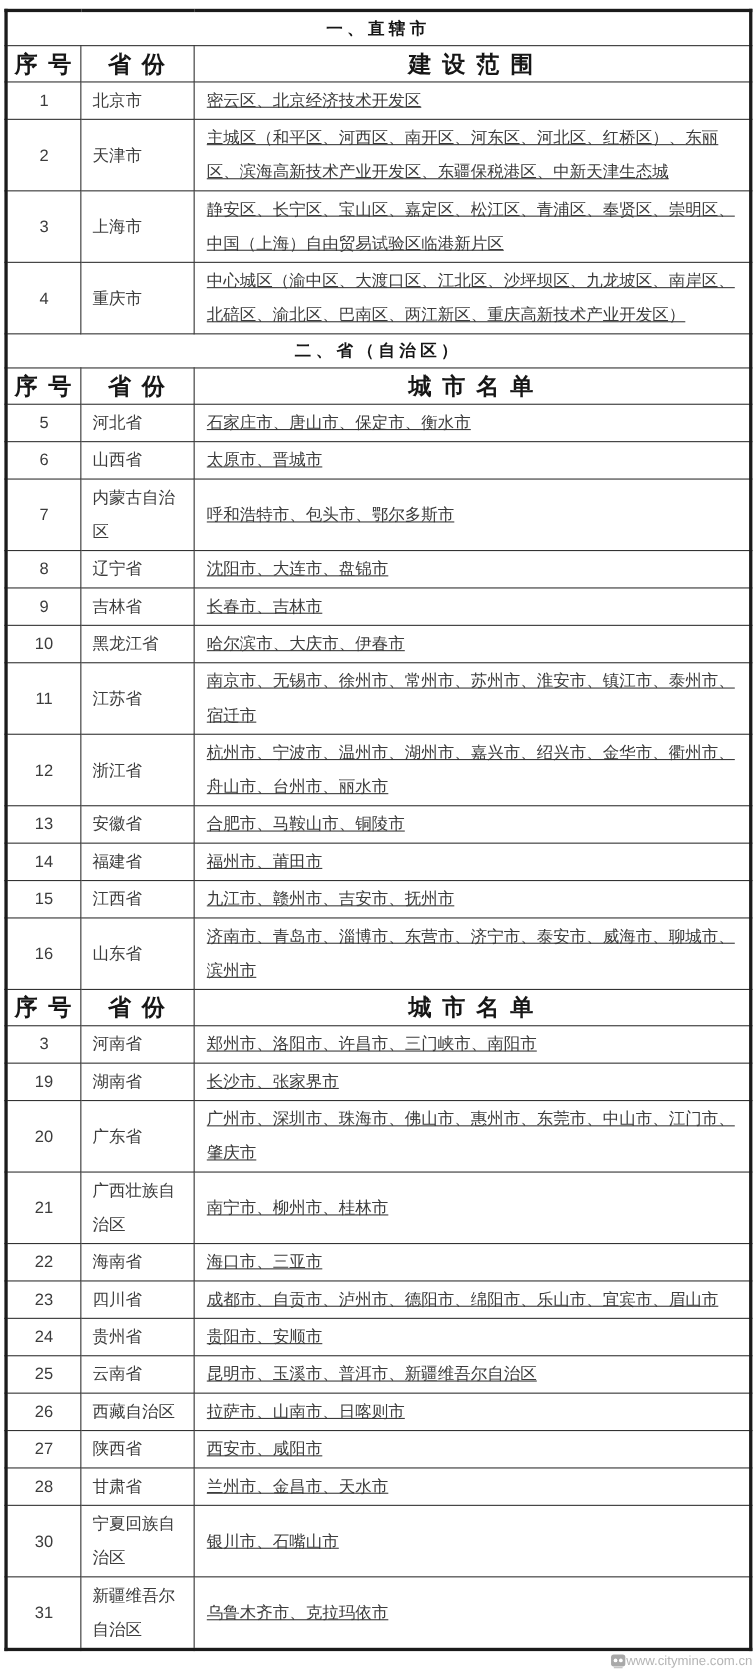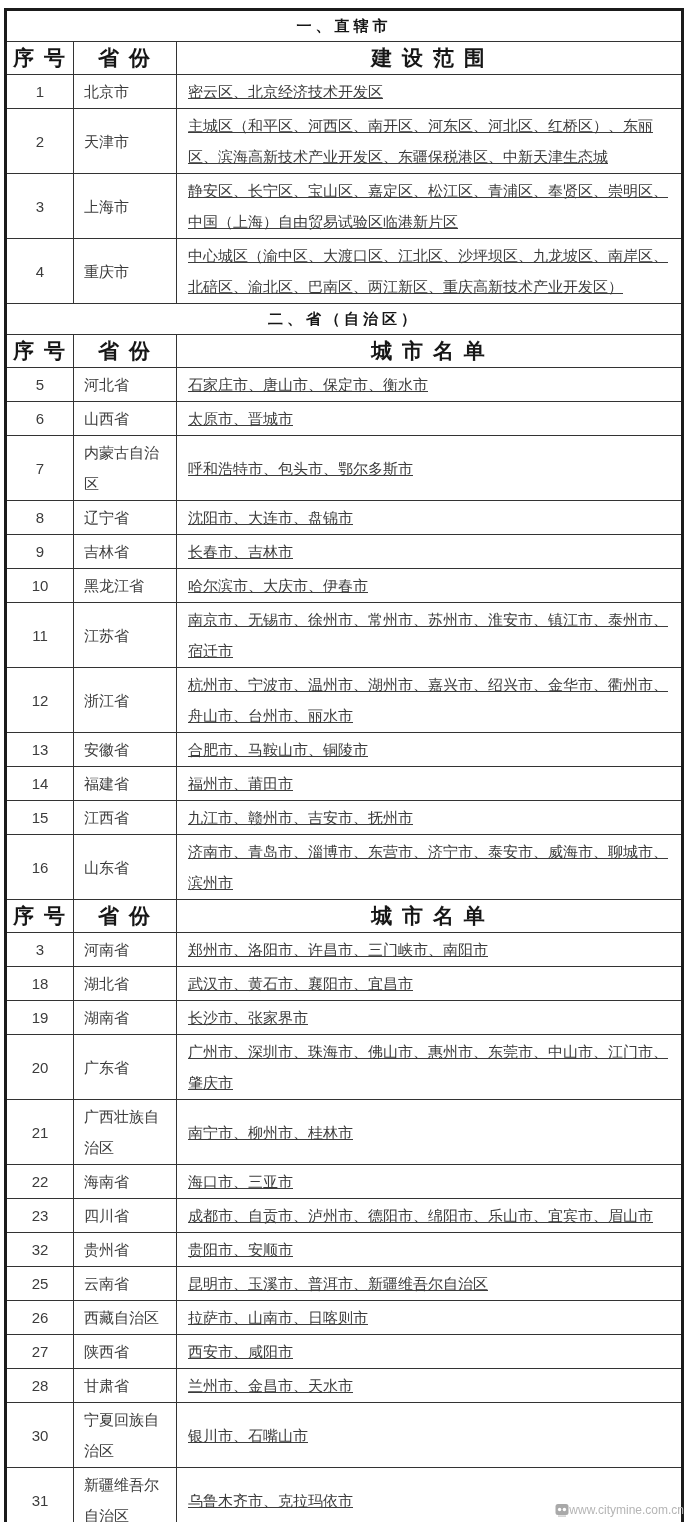--- a/index.html
+++ b/index.html
@@ -203,25 +203,20 @@
           <th>序 号</th>
           <th>省 份</th>
           <th>城 市 名 单</th>
         </tr>
         <tr class="data-row">
           <td class="no-cell">3</td>
           <td class="province-cell">河南省</td>
           <td class="cities-cell">郑州市、洛阳市、许昌市、三门峡市、南阳市</td>
         </tr>
         <tr class="data-row">
-          <td class="no-cell">18</td>
-          <td class="province-cell">湖北省</td>
-          <td class="cities-cell">武汉市、黄石市、襄阳市、宜昌市</td>
-        </tr>
-        <tr class="data-row">
           <td class="no-cell">19</td>
           <td class="province-cell">湖南省</td>
           <td class="cities-cell">长沙市、张家界市</td>
         </tr>
         <tr class="data-row">
           <td class="no-cell">20</td>
           <td class="province-cell">广东省</td>
           <td class="cities-cell">广州市、深圳市、珠海市、佛山市、惠州市、东莞市、中山市、江门市、肇庆市</td>
         </tr>
         <tr class="data-row">
@@ -233,21 +228,21 @@
           <td class="no-cell">22</td>
           <td class="province-cell">海南省</td>
           <td class="cities-cell">海口市、三亚市</td>
         </tr>
         <tr class="data-row">
           <td class="no-cell">23</td>
           <td class="province-cell">四川省</td>
           <td class="cities-cell">成都市、自贡市、泸州市、德阳市、绵阳市、乐山市、宜宾市、眉山市</td>
         </tr>
         <tr class="data-row">
-          <td class="no-cell">32</td>
+          <td class="no-cell">24</td>
           <td class="province-cell">贵州省</td>
           <td class="cities-cell">贵阳市、安顺市</td>
         </tr>
         <tr class="data-row">
           <td class="no-cell">25</td>
           <td class="province-cell">云南省</td>
           <td class="cities-cell">昆明市、玉溪市、普洱市、新疆维吾尔自治区</td>
         </tr>
         <tr class="data-row">
           <td class="no-cell">26</td>

